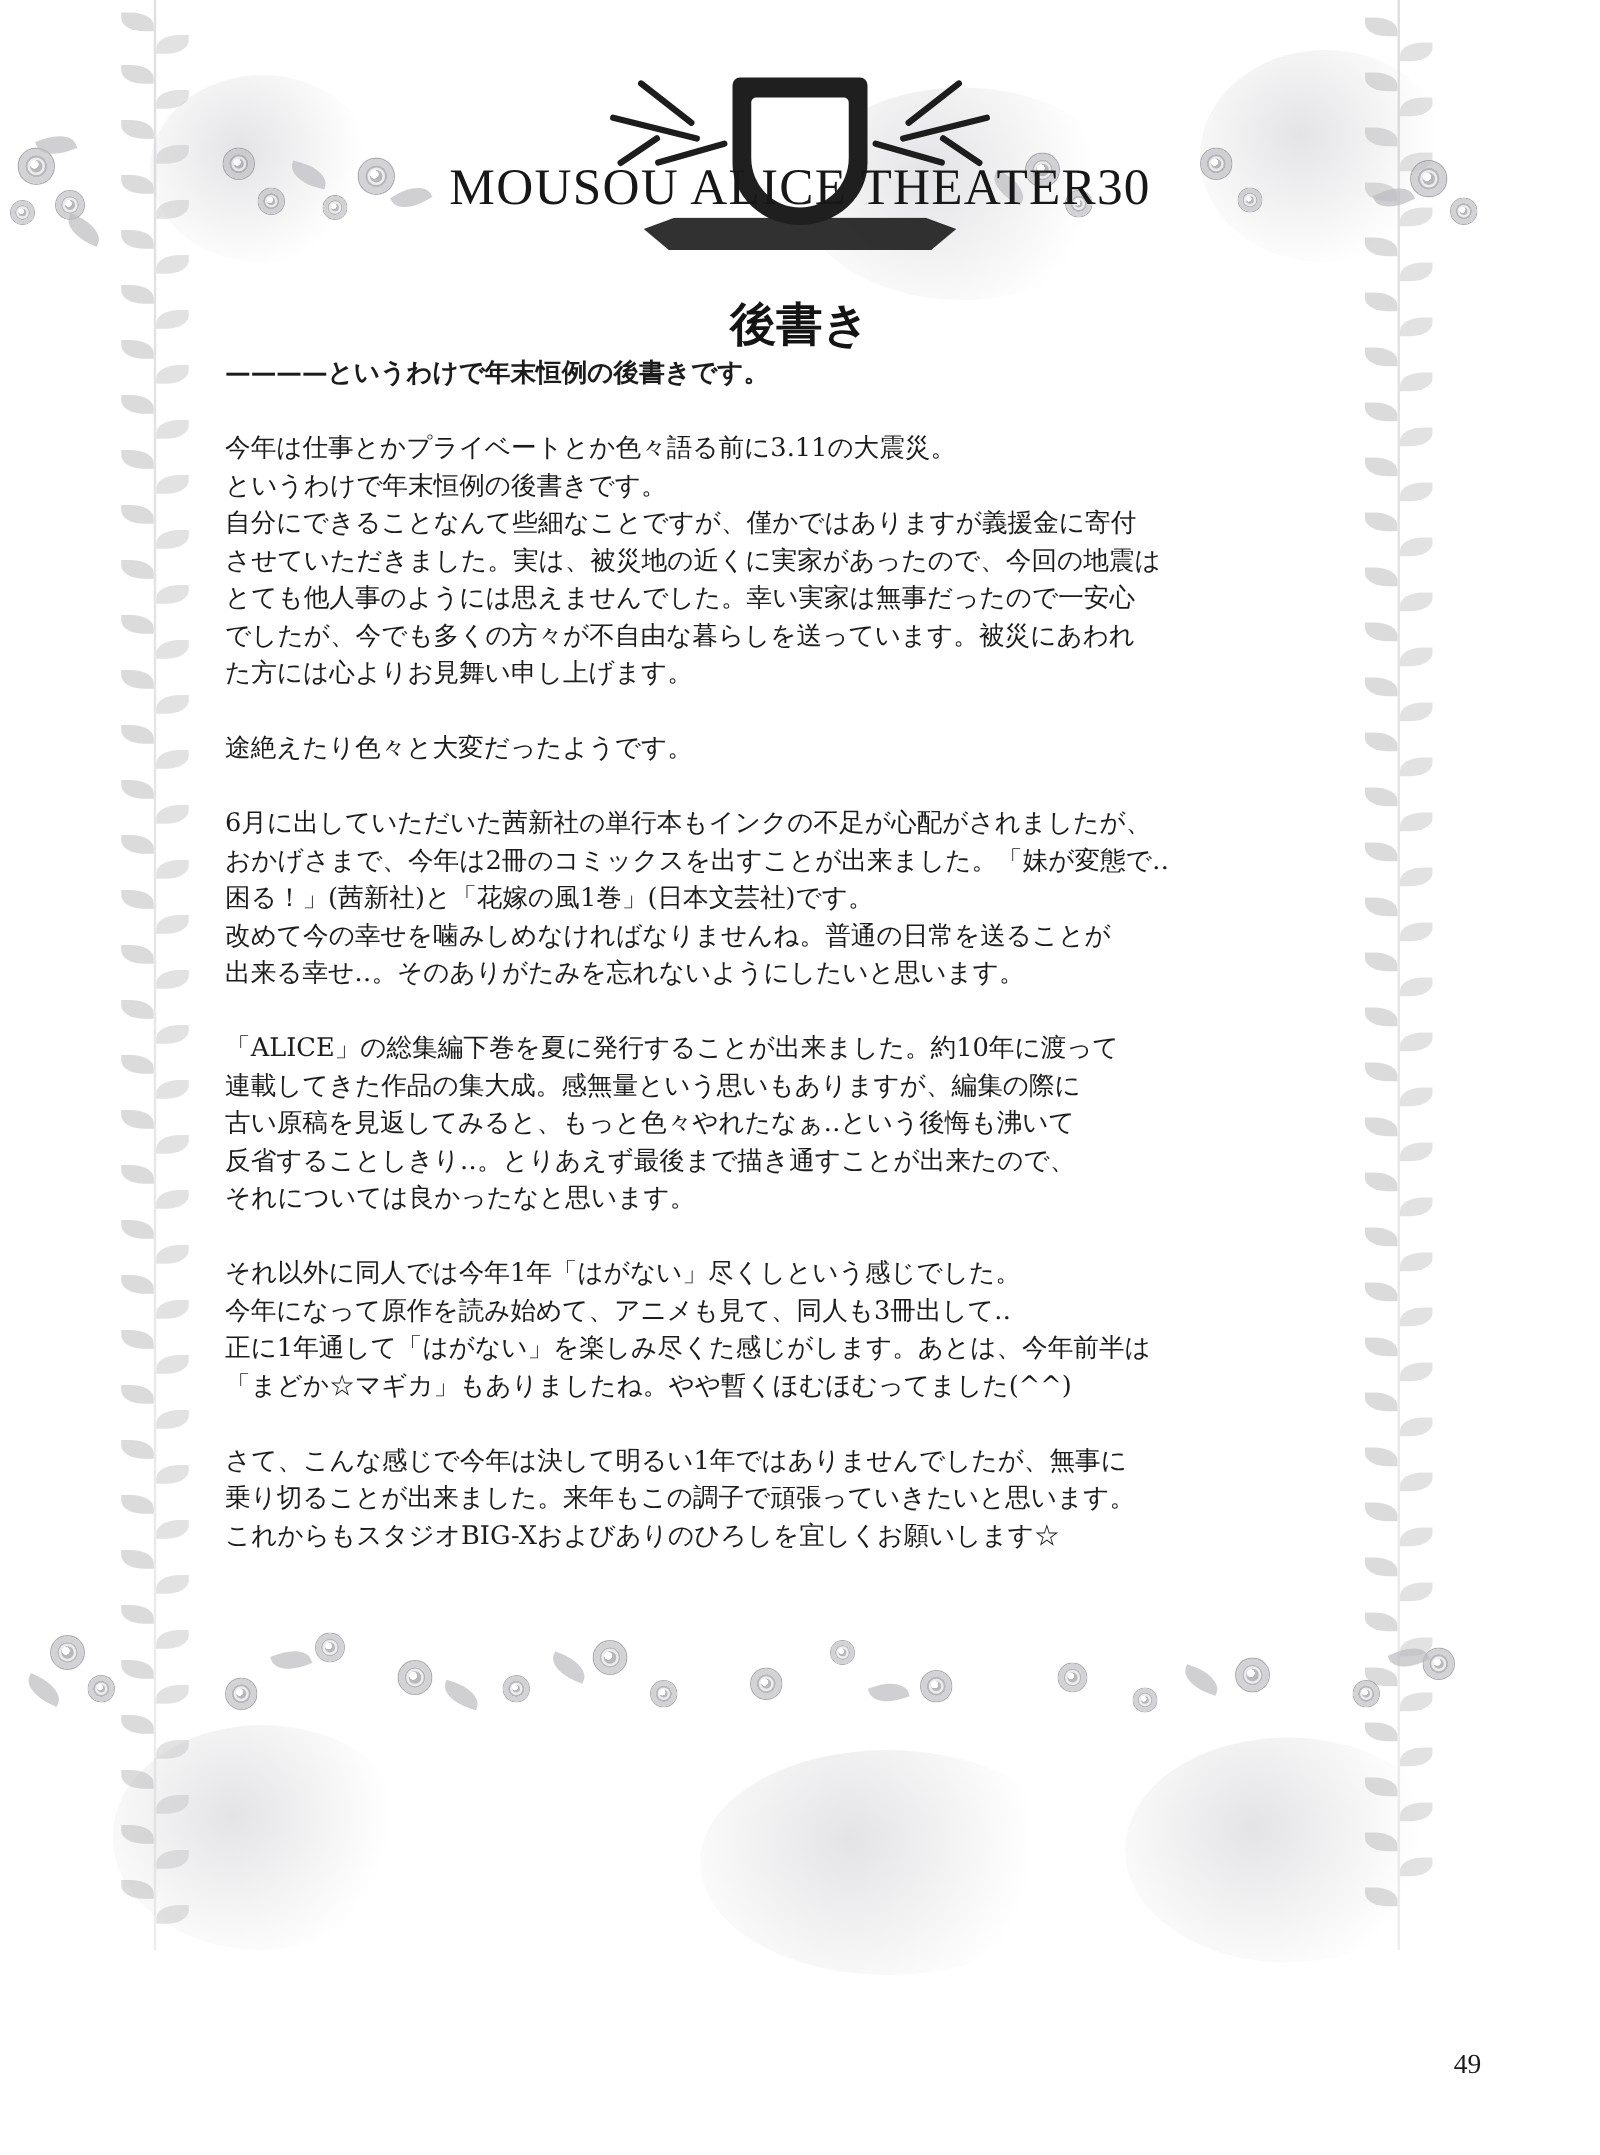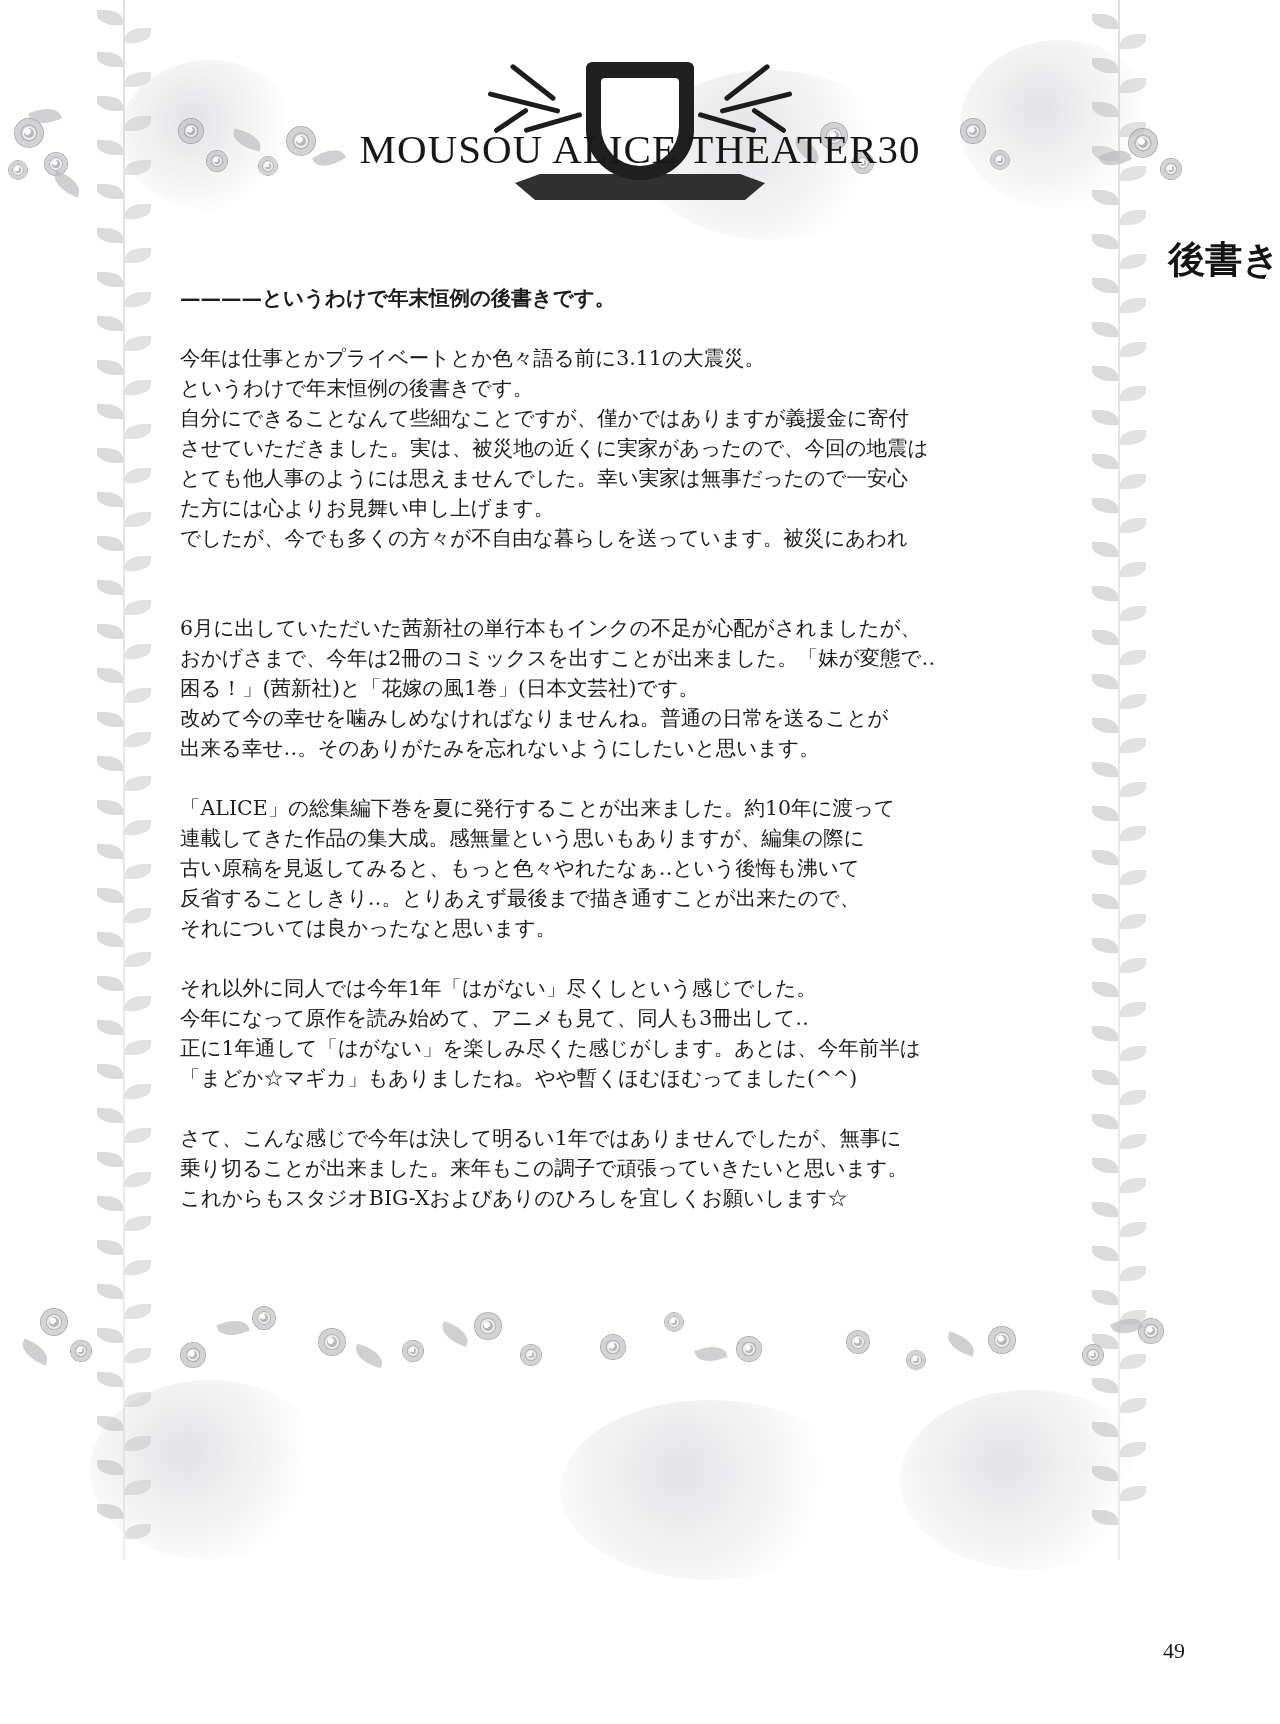--- a/index.html
+++ b/index.html
@@ -150,21 +150,21 @@
     font-size: 41px;
     letter-spacing: 1px;
     color: #171717;
     white-space: nowrap;
   }
 
   .sub-title {
     position: absolute;
     left: 0; right: 0;
     top: 235px;
-    text-align: right;
+    text-align: center;
     font-family: "DejaVu Serif", serif;
     font-weight: bold;
     font-size: 37px;
     color: #141414;
   }
 
   
   .body-text {
     position: absolute;
     left: 180px;
@@ -436,26 +436,27 @@
     <p class="lead">————というわけで年末恒例の後書きです。</p>
   </div>
   <div class="gap"></div>
 
   <div>
     <p>今年は仕事とかプライベートとか色々語る前に3.11の大震災。</p>
     <p>というわけで年末恒例の後書きです。</p>
     <p>自分にできることなんて些細なことですが、僅かではありますが義援金に寄付</p>
     <p>させていただきました。実は、被災地の近くに実家があったので、今回の地震は</p>
     <p>とても他人事のようには思えませんでした。幸い実家は無事だったので一安心</p>
+    <p>でしたが、今でも多くの方々が不自由な暮らしを送っています。被災にあわれ</p>
     <p>た方には心よりお見舞い申し上げます。</p>
-    <p>でしたが、今でも多くの方々が不自由な暮らしを送っています。被災にあわれ</p>
-  </div>
-  <div class="gap"></div>
-
-  <div>
+  </div>
+  <div class="gap"></div>
+
+  <div>
+    <p>途絶えたり色々と大変だったようです。</p>
   </div>
   <div class="gap"></div>
 
   <div>
     <p>6月に出していただいた茜新社の単行本もインクの不足が心配がされましたが、</p>
     <p>おかげさまで、今年は2冊のコミックスを出すことが出来ました。「妹が変態で‥</p>
     <p>困る！」(茜新社)と「花嫁の風1巻」(日本文芸社)です。</p>
     <p>改めて今の幸せを噛みしめなければなりませんね。普通の日常を送ることが</p>
     <p>出来る幸せ‥。そのありがたみを忘れないようにしたいと思います。</p>
   </div>

